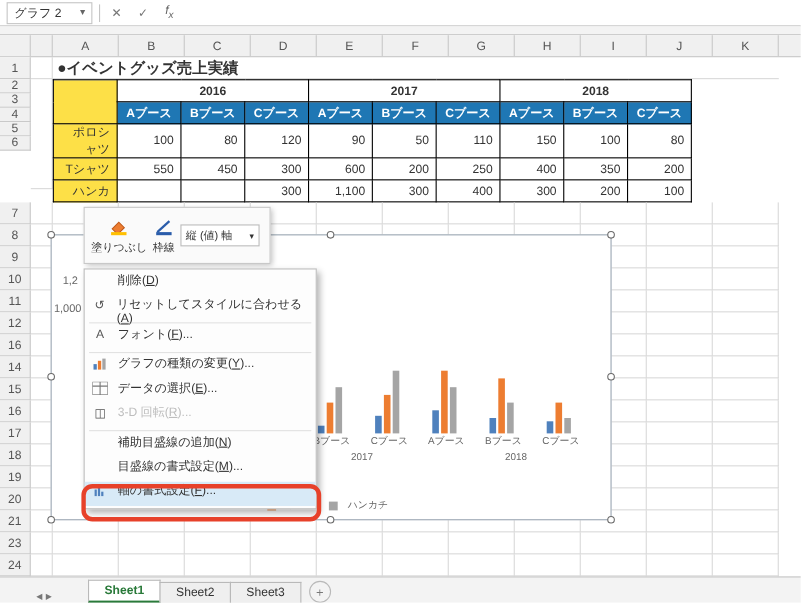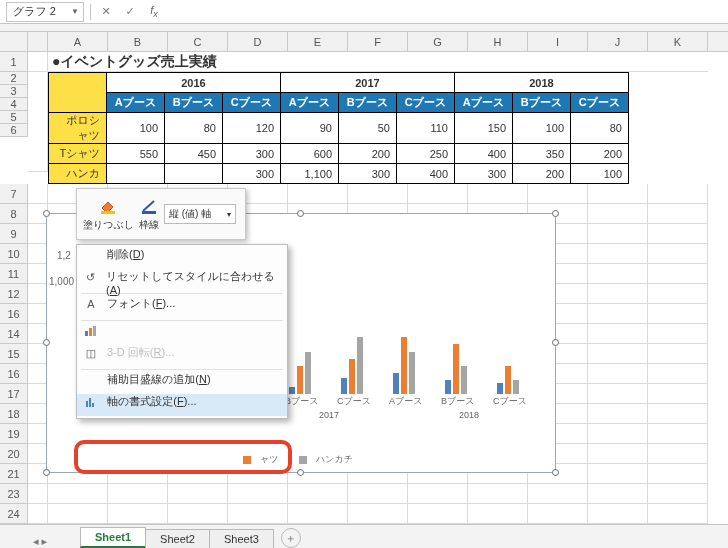--- a/index.html
+++ b/index.html
@@ -561,29 +561,44 @@
     </div>
     <div class="sep"></div>
     <div class="mi">
       <span class="mico">
         <svg width="14" height="12">
           <rect x="1" y="6" width="3" height="5" fill="#4f81bd"></rect>
           <rect x="5" y="3" width="3" height="8" fill="#ed7d31"></rect>
           <rect x="9" y="1" width="3" height="10" fill="#a5a5a5"></rect>
         </svg>
       </span>
+      <span>グラフの種類の変更(<u class="ac">Y</u>)...</span>
+    </div>
+    <div class="mi">
+      <span class="mico">
+        <svg width="14" height="12">
+          <rect x="0" y="0" width="14" height="12" fill="none" stroke="#777"></rect>
+          <line x1="0" y1="4" x2="14" y2="4" stroke="#777"></line>
+          <line x1="7" y1="0" x2="7" y2="12" stroke="#777"></line>
+        </svg>
+      </span>
+      <span>データの選択(<u class="ac">E</u>)...</span>
     </div>
     <div class="mi disabled">
       <span class="mico">◫</span>
       <span>3-D 回転(<u class="ac">R</u>)...</span>
     </div>
     <div class="sep"></div>
     <div class="mi">
       <span class="mico"></span>
       <span>補助目盛線の追加(<u class="ac">N</u>)</span>
+    </div>
+    <div class="mi">
+      <span class="mico"></span>
+      <span>目盛線の書式設定(<u class="ac">M</u>)...</span>
     </div>
     <div class="mi hover">
       <span class="mico">
         <svg width="14" height="12">
           <rect x="2" y="5" width="2" height="6" fill="#4f81bd"></rect>
           <rect x="5" y="2" width="2" height="9" fill="#4f81bd"></rect>
           <rect x="8" y="7" width="2" height="4" fill="#4f81bd"></rect>
         </svg>
       </span>
       <span>軸の書式設定(<u class="ac">F</u>)...</span>

